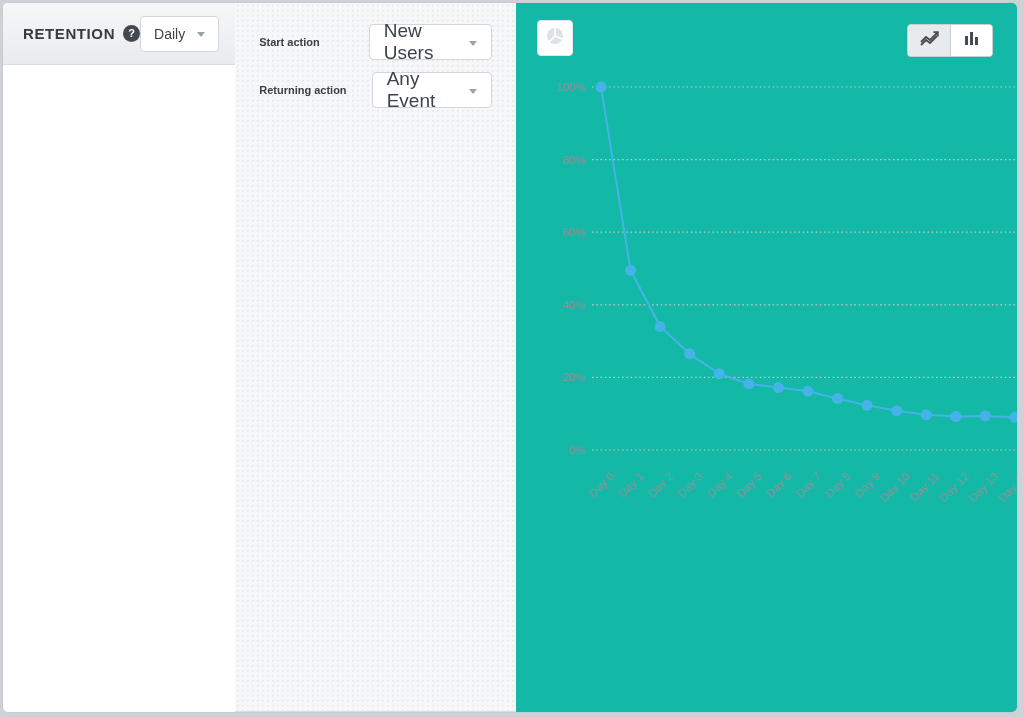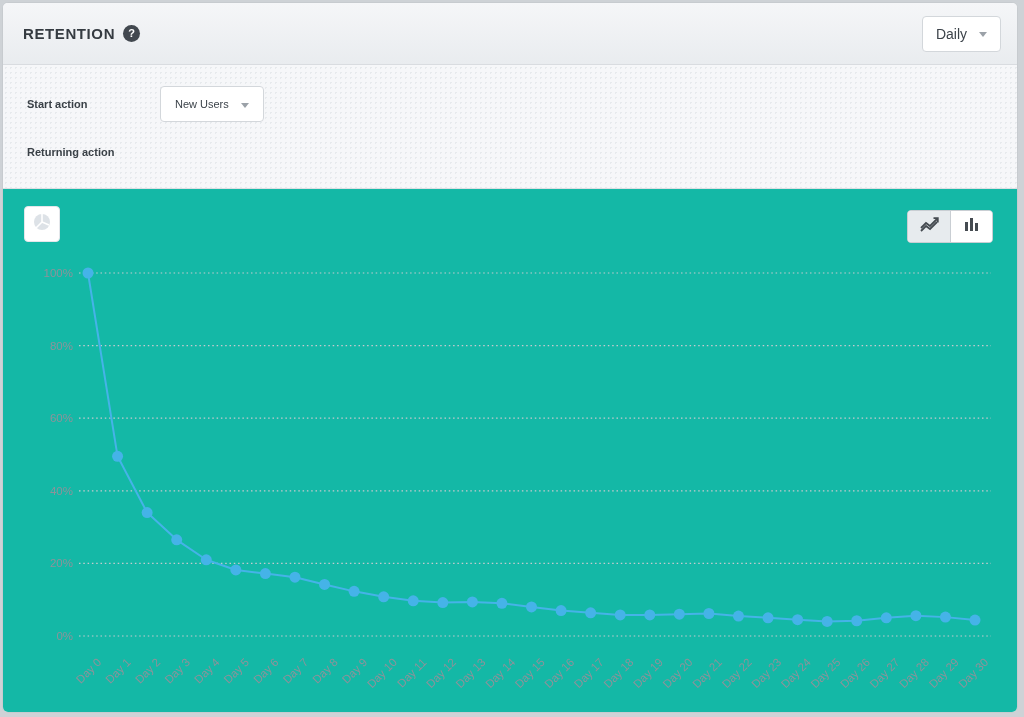--- a/index.html
+++ b/index.html
@@ -12,21 +12,21 @@
     overflow:hidden;
   }
   .card {
     position:absolute;
     left:2px; top:2px; right:6px; bottom:4px;
     background:#ffffff;
     border:1px solid #c7cbcf;
     border-radius:6px;
     overflow:hidden;
     display:flex;
-    flex-direction:column;
+    flex-direction:row;
     justify-content:flex-end;
   }
   
   .header {
     height:62px;
     flex:0 0 62px;
     background:linear-gradient(#f5f6f8, #e9ecef);
     background-color:#eef0f2;
     border-bottom:1px solid #d9dce0;
     display:flex;
@@ -99,21 +99,21 @@
     font-weight:bold;
     color:#3a4147;
   }
   .dropdown {
     height:36px;
     background:#ffffff;
     border:1px solid #d3d7db;
     border-radius:4px;
     display:flex;
     align-items:center;
-    font-size:11px;
+    font-size:19px;
     color:#3c434a;
     padding:0 14px;
     cursor:pointer;
   }
   
   .chart-section {
     position:relative;
     flex:1 1 auto;
     background:#14b8a6;
   }
@@ -165,20 +165,24 @@
   <div class="filters">
     <div class="filter-row">
       <span class="filter-label">Start action</span>
       <div class="dropdown">
         <span>New Users</span>
         <span class="caret"></span>
       </div>
     </div>
     <div class="filter-row">
       <span class="filter-label">Returning action</span>
+      <div class="dropdown">
+        <span>Any Event</span>
+        <span class="caret"></span>
+      </div>
     </div>
   </div>
 
   <div class="chart-section">
 
     <div class="segment-btn">
       <span>
         <svg width="20" height="20" viewBox="0 0 20 20">
           <circle cx="10" cy="10" r="8" fill="#dde2e7"></circle>
           <path d="M10 10 L10 2" stroke="#ffffff" stroke-width="1.6"></path>

